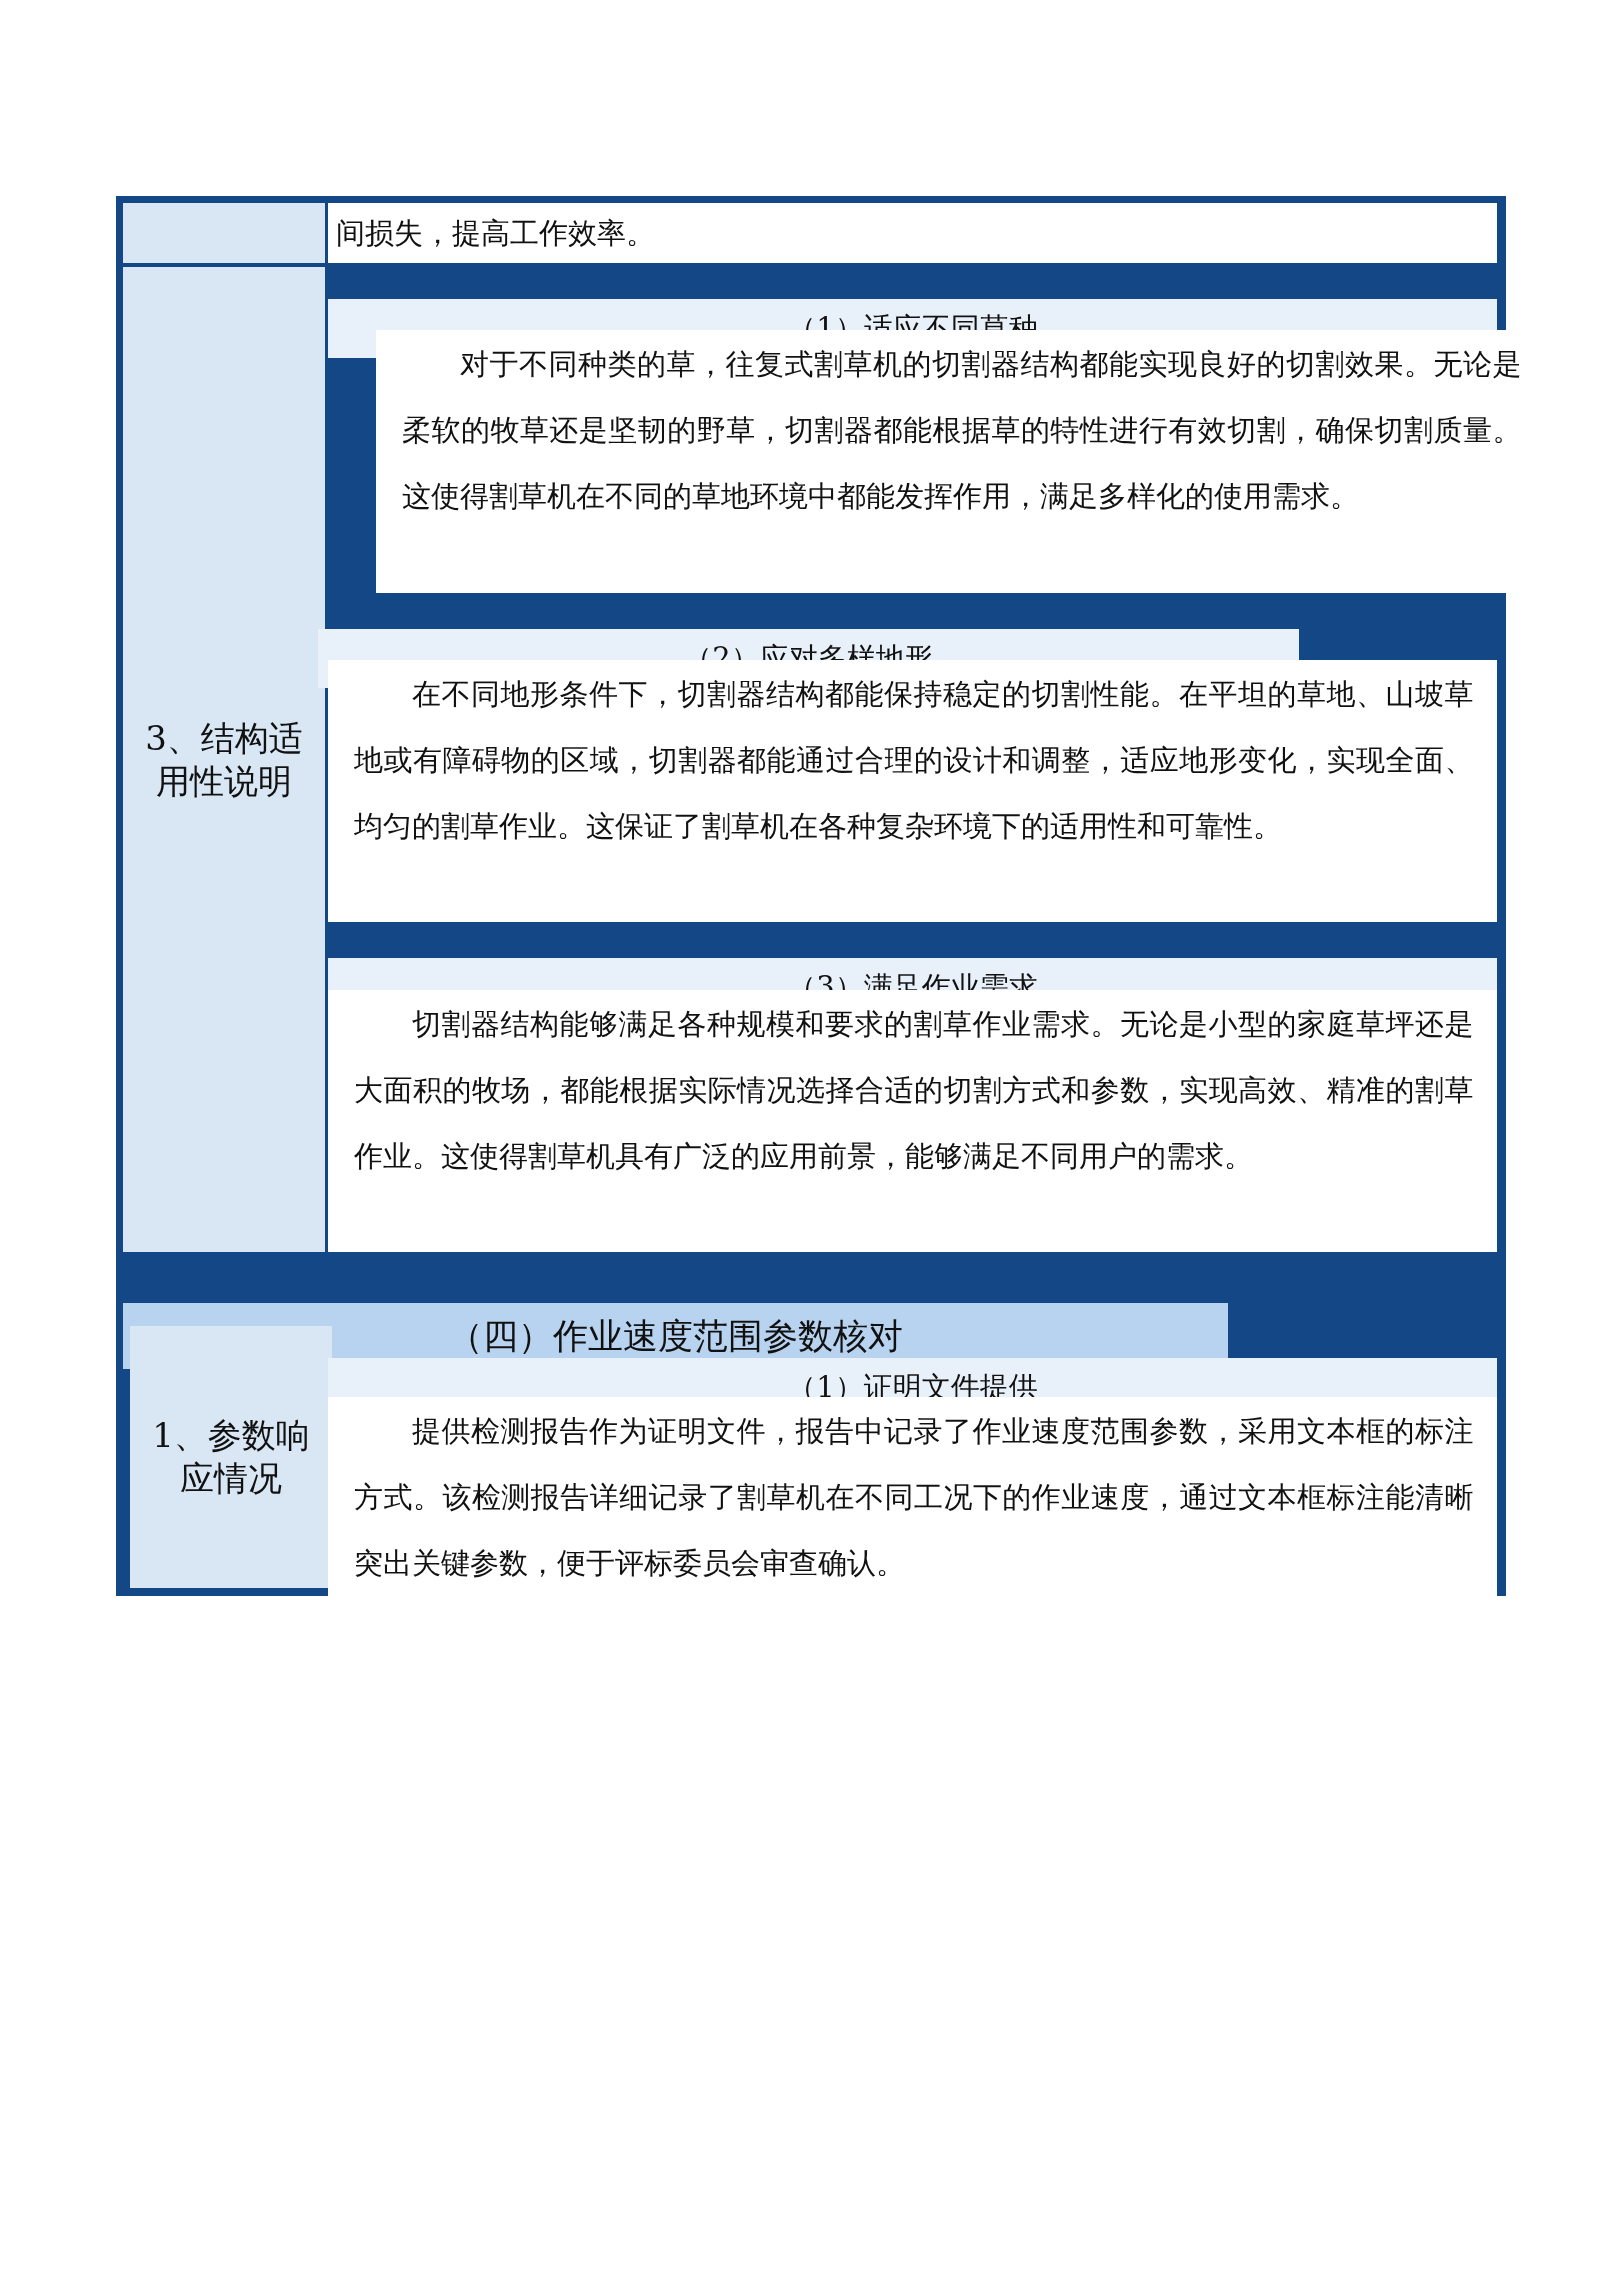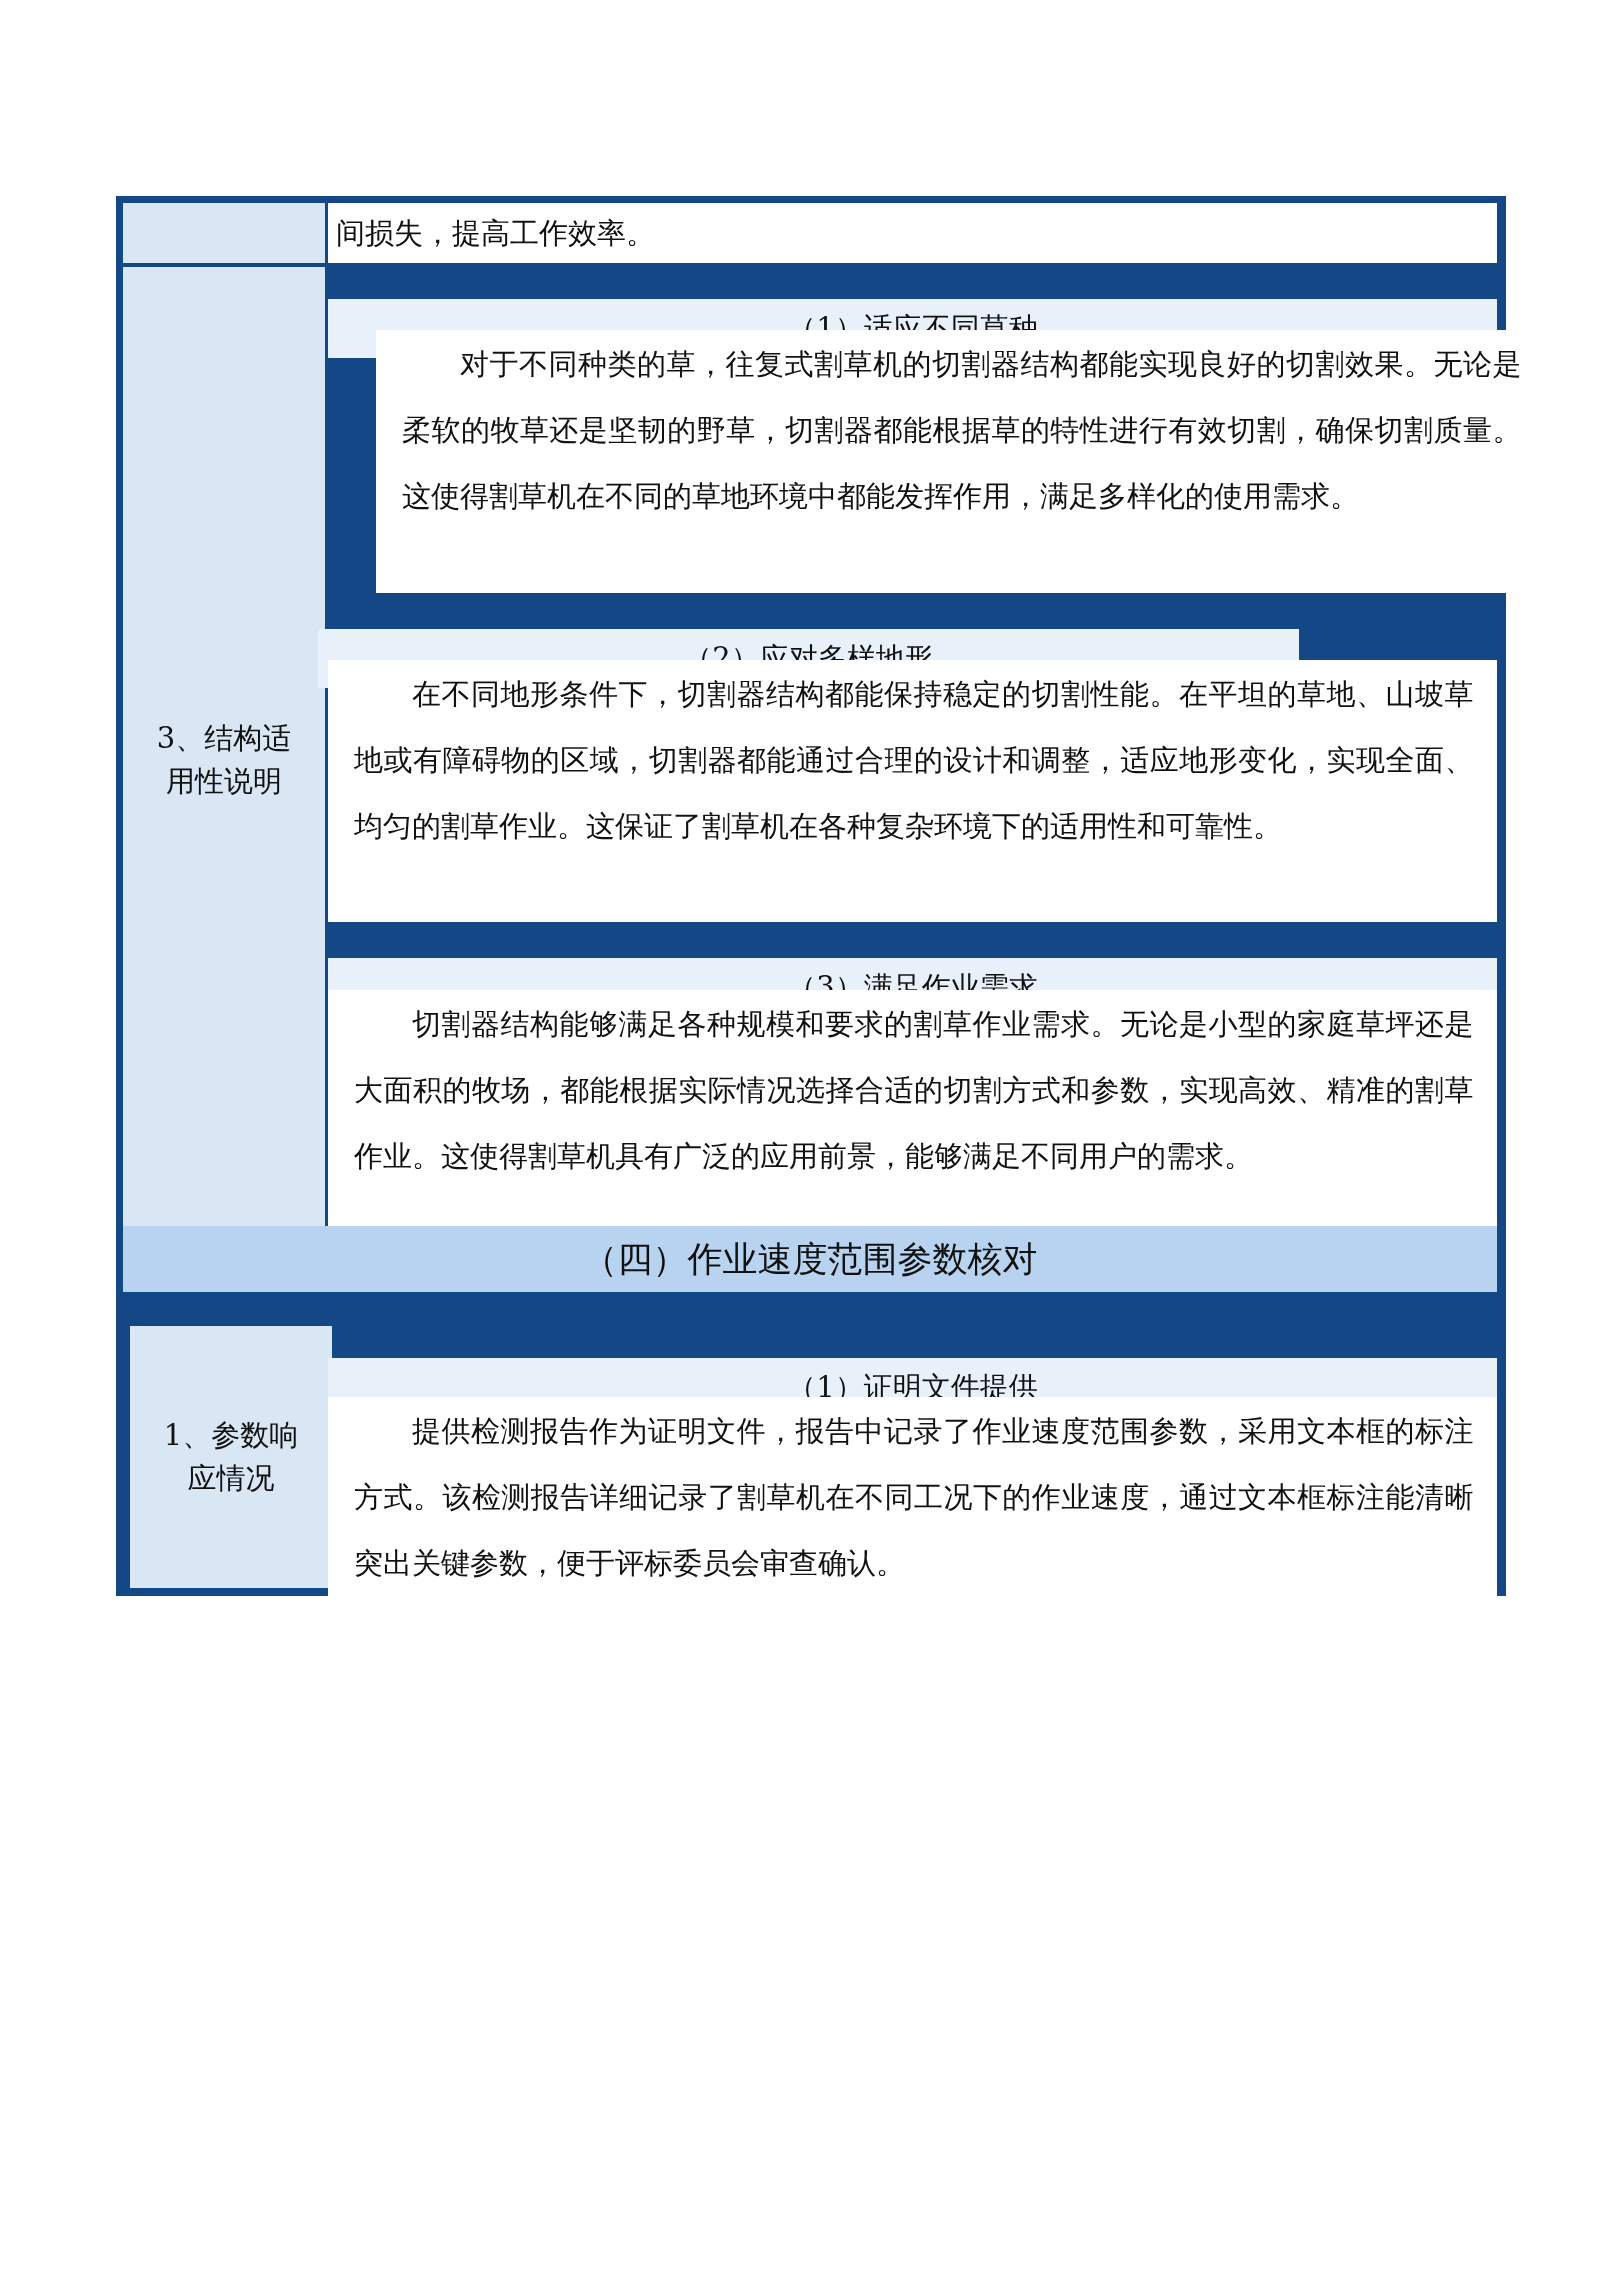--- a/index.html
+++ b/index.html
@@ -7,21 +7,21 @@
     width: 1623px; height: 2295px; background: #ffffff; position: relative;
     font-family: "DejaVu Serif", "Liberation Serif", serif; color: #111;
   }
   .table {
     position: absolute; left: 116px; top: 196px; width: 1390px; height: 1400px;
     box-sizing: border-box; border: 7.9px solid #134785; background: #134785;
   }
   .cell { position: absolute; box-sizing: border-box; }
   .label-cell {
     background: #d9e6f4; display: flex; align-items: center; justify-content: center;
-    text-align: center; font-size: 29px; line-height: 43px; padding: 0 13px;
+    text-align: center; font-size: 34px; line-height: 43px; padding: 0 13px;
   }
   .sub-cell {
     background: #e8f0f9; display: flex; align-items: center; justify-content: center;
     font-size: 29px;
     margin-top: 32px;
   }
   .para-cell {
     background: #ffffff; font-size: 29px; line-height: 66px;
     padding: 0 23.6px 0 26px; text-align: justify; text-indent: 58px;
   }
@@ -62,21 +62,21 @@
     <span>在不同地形条件下，切割器结构都能保持稳定的切割性能。在平坦的草地、山坡草地或有障碍物的区域，切割器都能通过合理的设计和调整，适应地形变化，实现全面、均匀的割草作业。这保证了割草机在各种复杂环境下的适用性和可靠性。</span>
   </div>
 
   <div class="cell sub-cell" style="left:205px; top:723px; width:1169px; height:60px;">
     <span>（3）满足作业需求</span>
   </div>
   <div class="cell para-cell" style="left:205px; top:787px; width:1169px; height:262px; padding-top:1.3px;">
     <span>切割器结构能够满足各种规模和要求的割草作业需求。无论是小型的家庭草坪还是大面积的牧场，都能根据实际情况选择合适的切割方式和参数，实现高效、精准的割草作业。这使得割草机具有广泛的应用前景，能够满足不同用户的需求。</span>
   </div>
 
-  <div class="cell section-cell" style="left:0; top:1023px; width:1374px; height:66px;">
+  <div class="cell section-cell" style="left:0; top:1100px; width:1105px; height:66px;">
     <span>（四）作业速度范围参数核对</span>
   </div>
 
   <div class="cell label-cell" style="left:7px; top:1123px; width:202px; height:262px;">
     <div>
       <div>1、参数响</div>
       <div>应情况</div>
     </div>
   </div>
 

